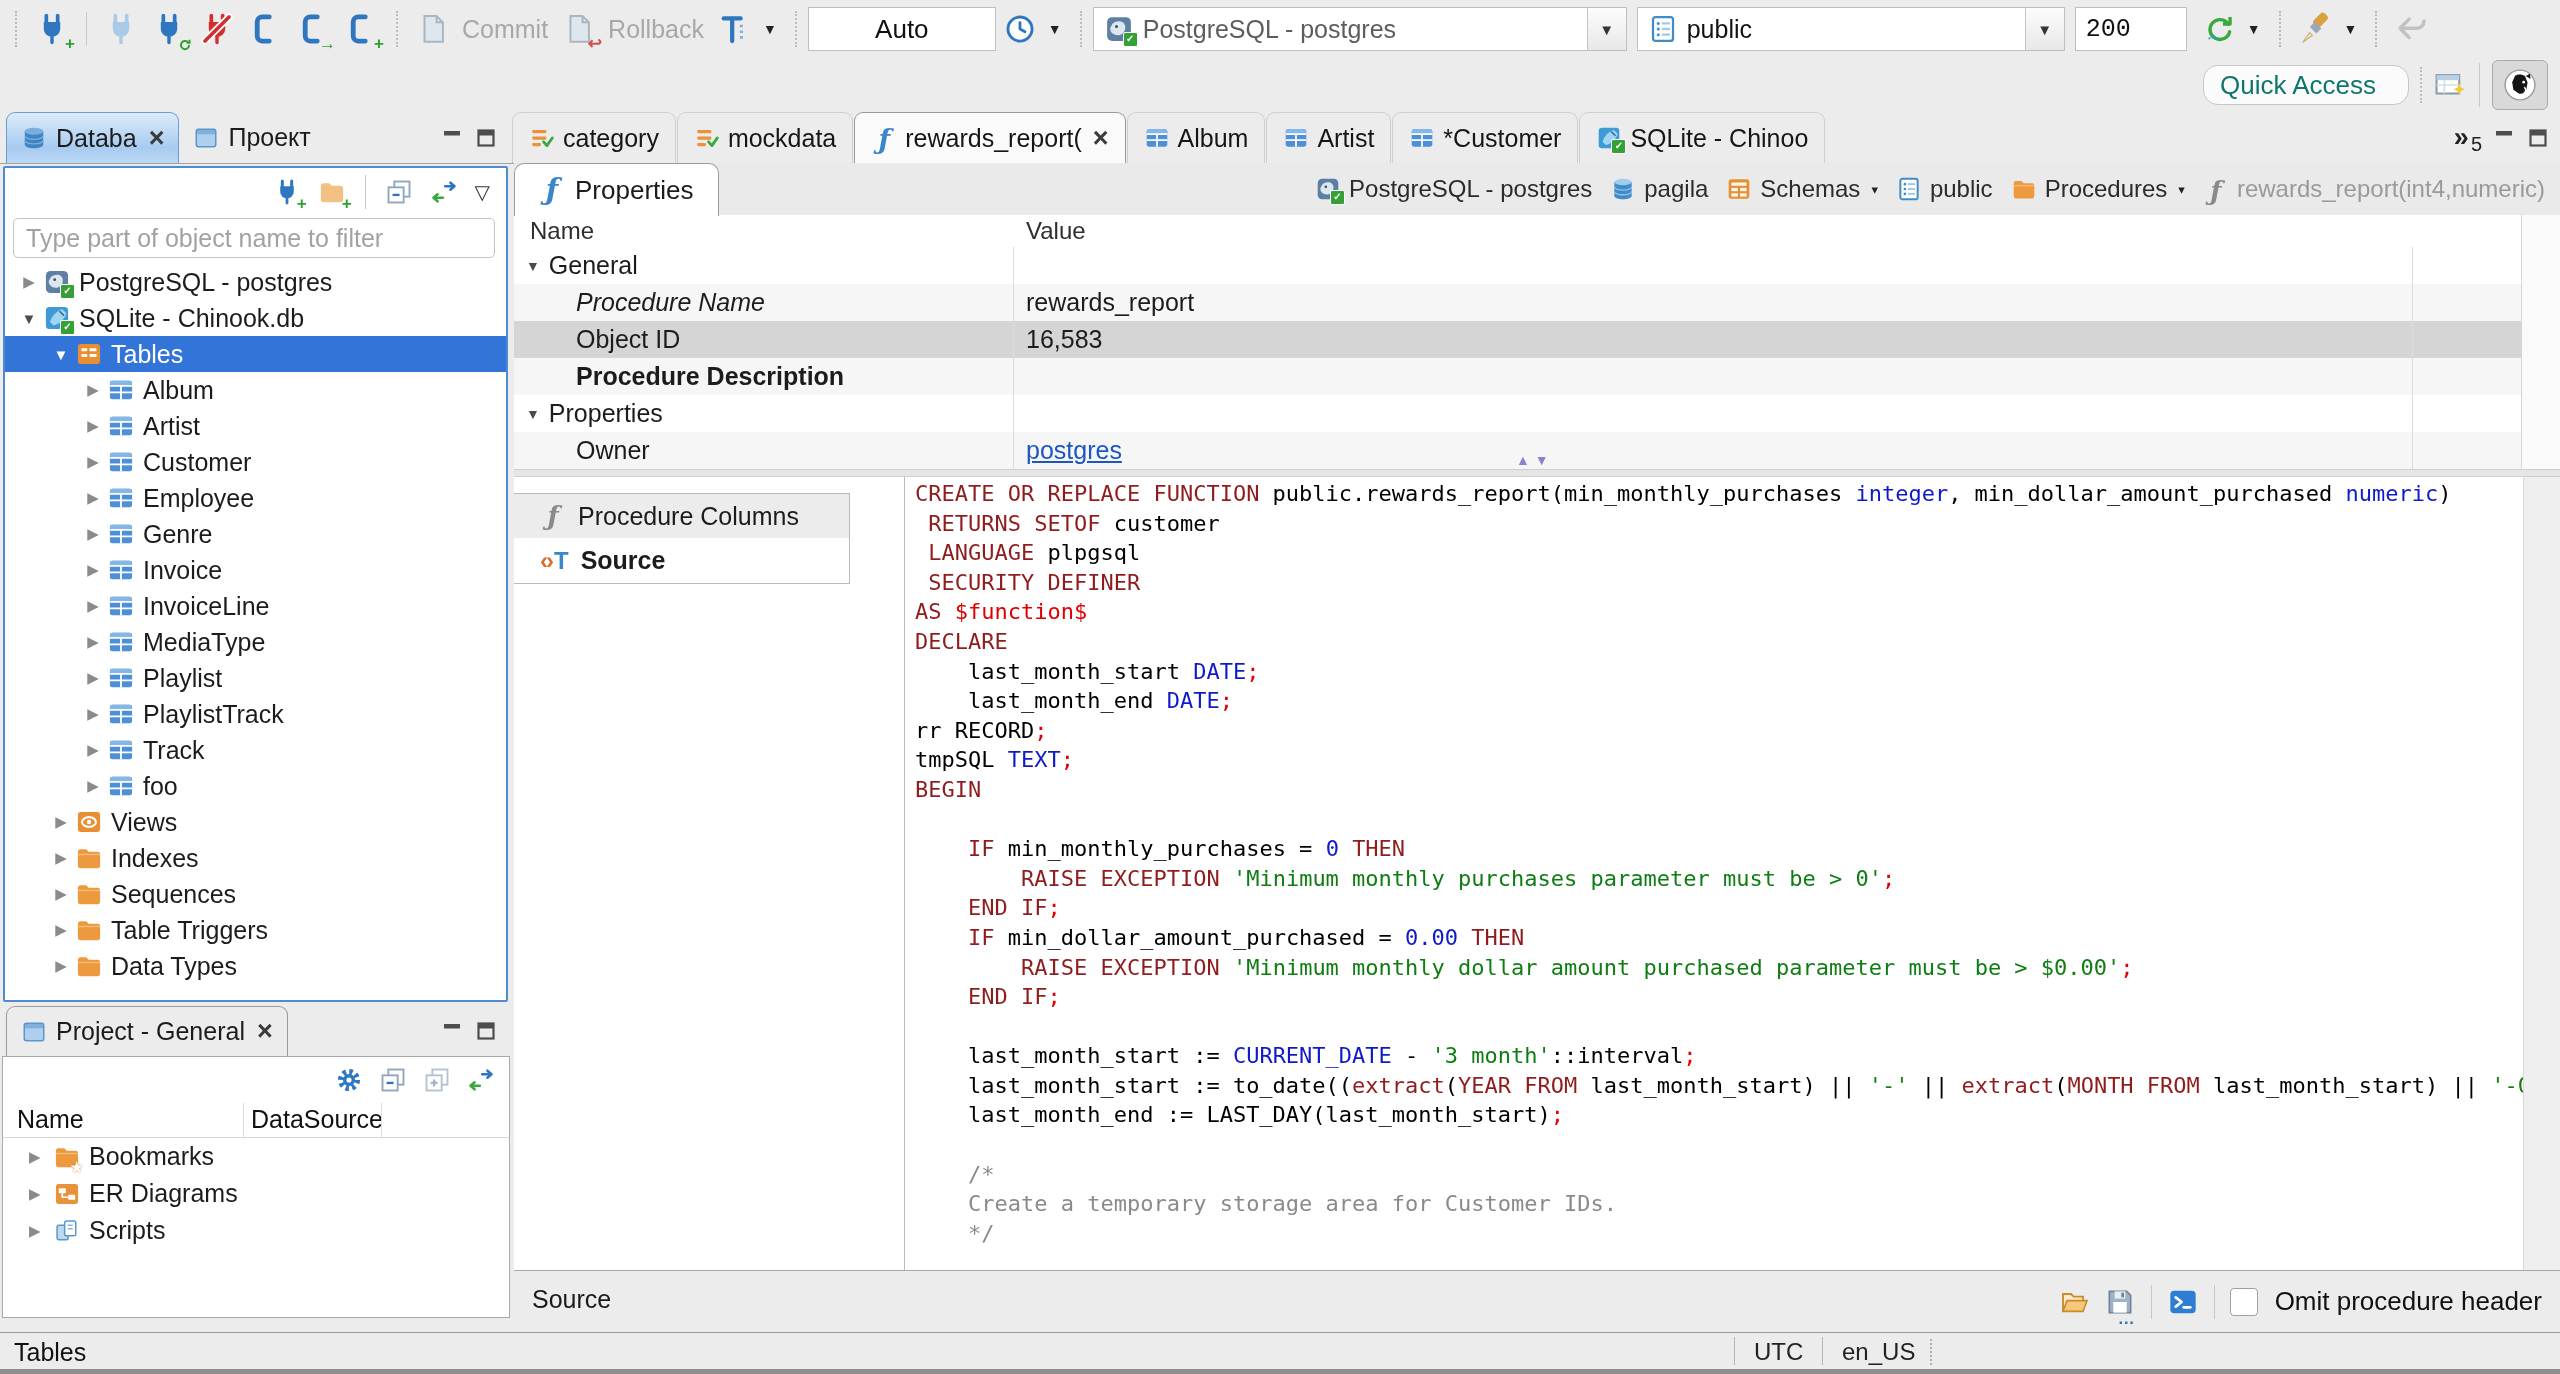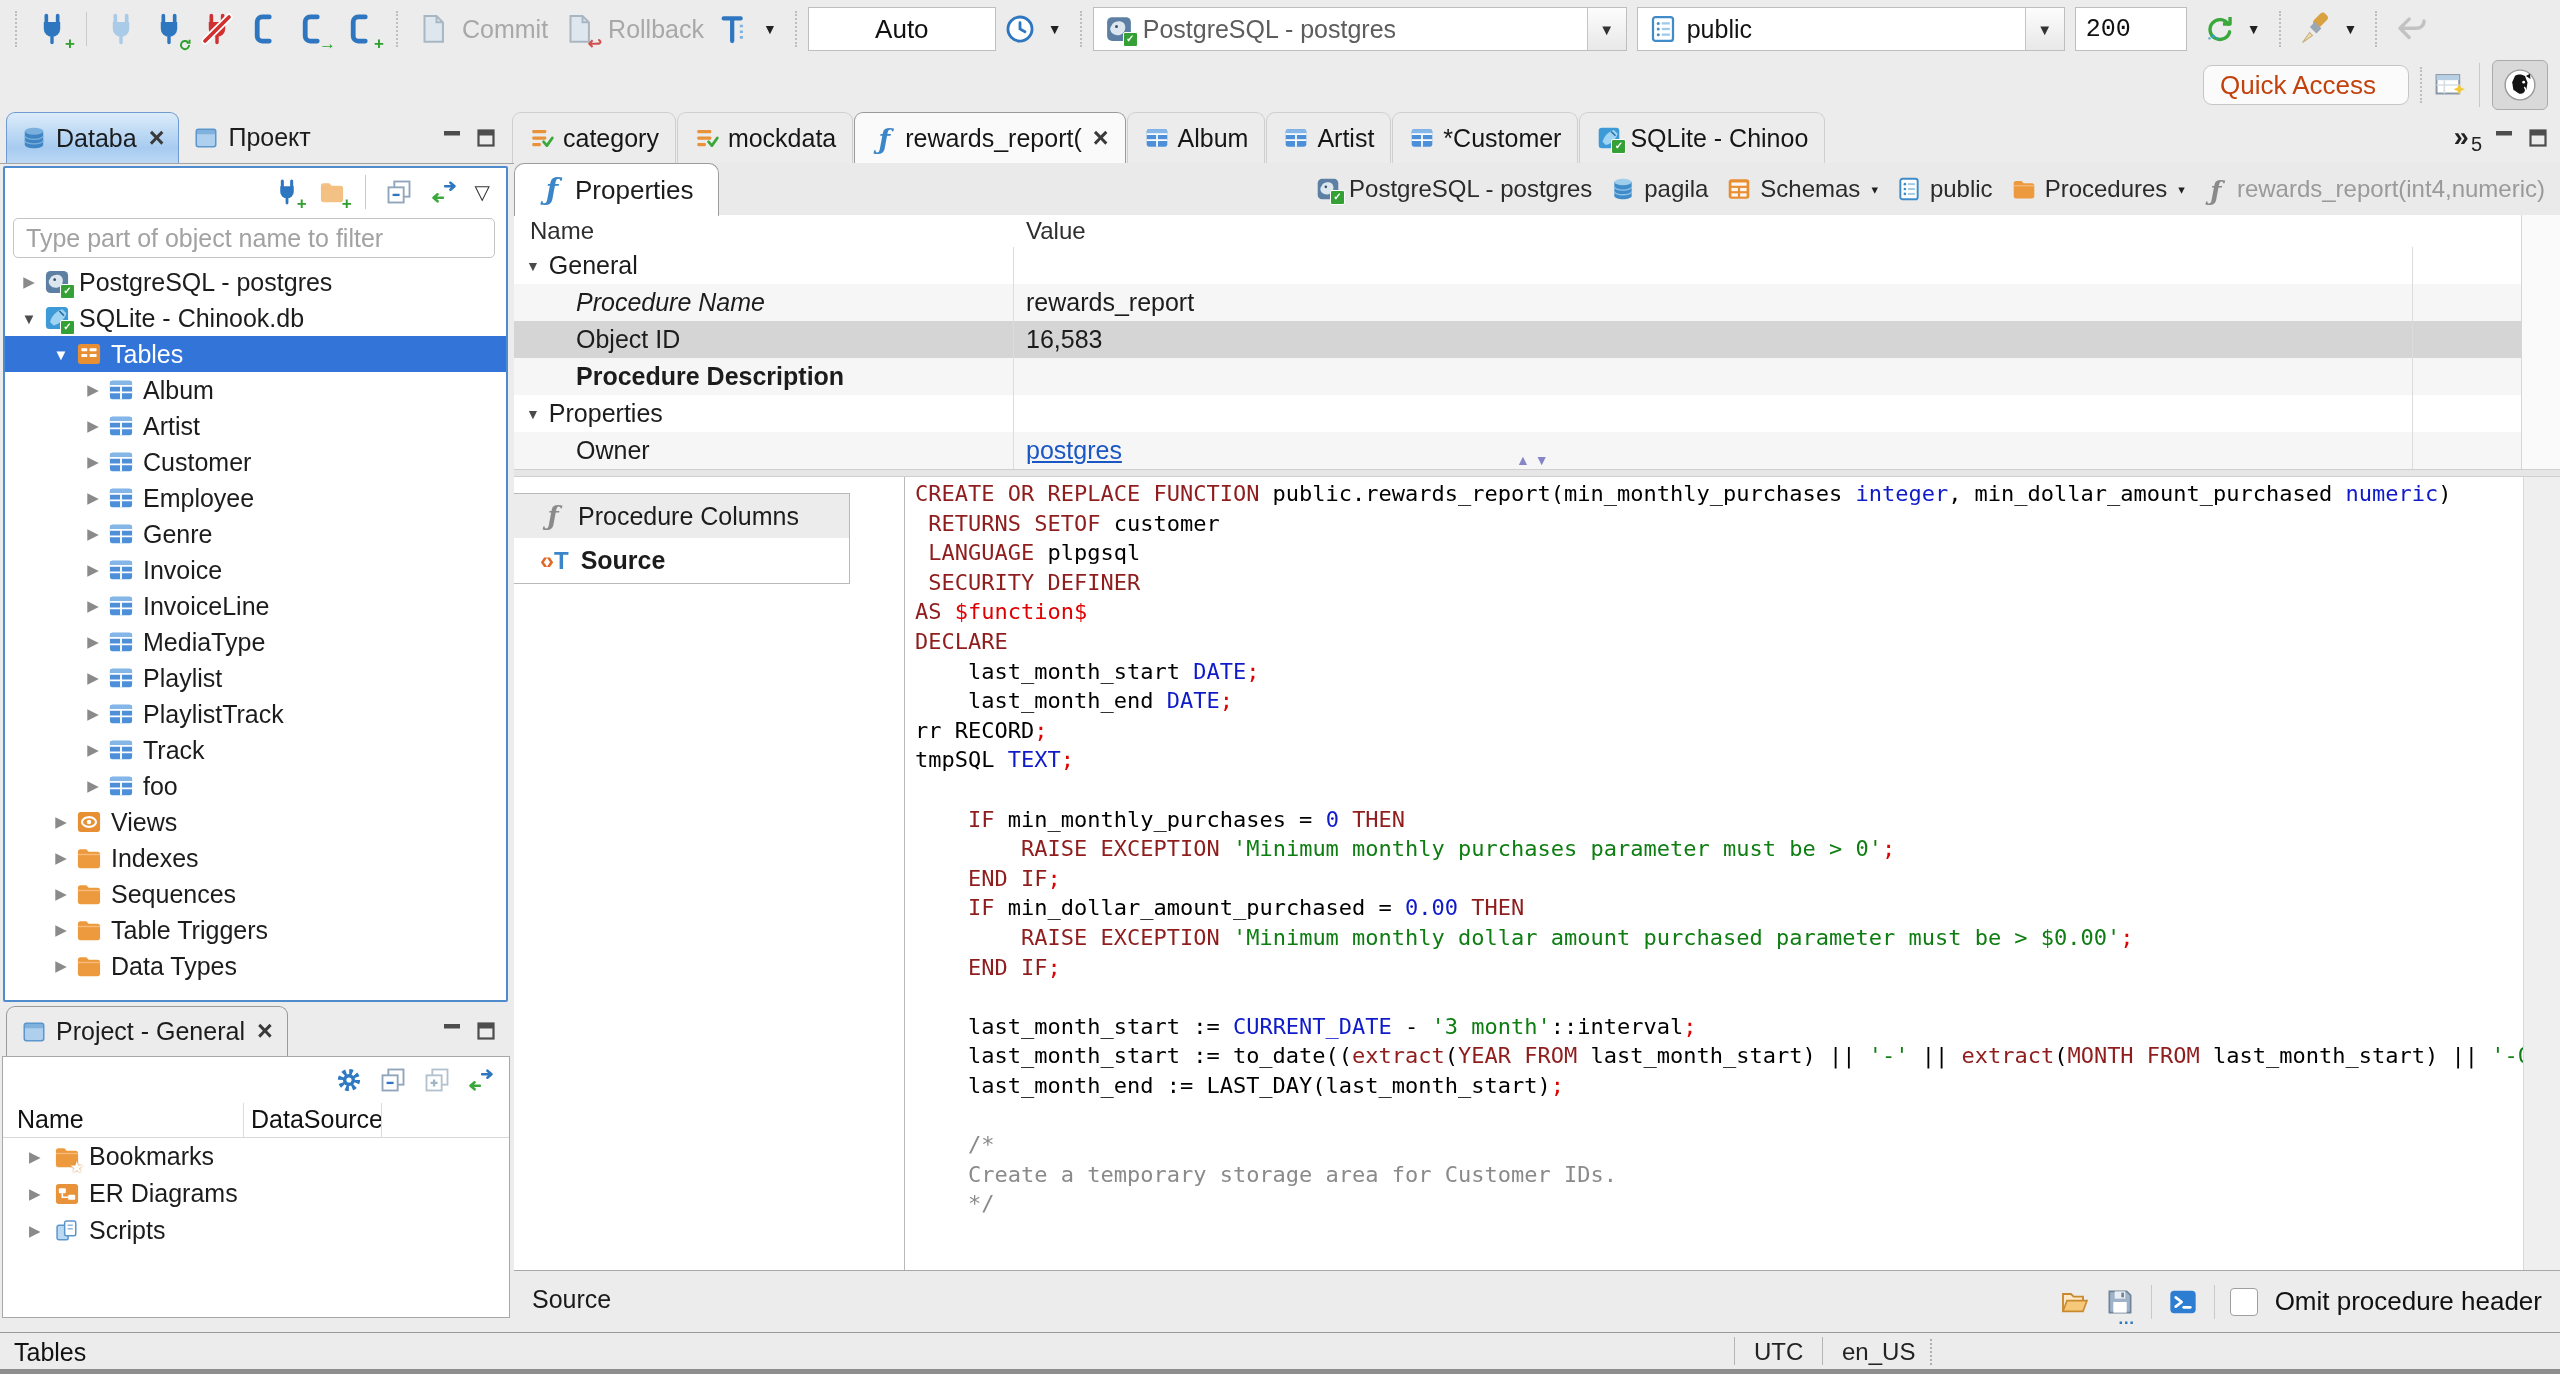--- a/index.html
+++ b/index.html
@@ -30,22 +30,22 @@
   .combo .cbody{display:flex;align-items:center;gap:9px;padding:0 10px;flex:1;min-width:0}
   .combo .ctext{font-size:25px;color:#5d5d5d;white-space:nowrap;overflow:hidden}
   .combo .cbtn{width:38px;height:100%;border-left:1px solid #c4c4c4;background:linear-gradient(#fdfdfd,#e8e8e8);
                display:flex;align-items:center;justify-content:center;font-size:15px;color:#333;flex:none}
   .autobox{width:188px;height:44px;background:#fff;border:1px solid #bfbfbf;display:flex;align-items:center;
            justify-content:center;font-size:26px;color:#111;flex:none;box-sizing:border-box}
   .numbox{width:112px;height:44px;background:#fff;border:1px solid #bfbfbf;font-size:25px;color:#111;
           padding:0 10px;box-sizing:border-box;font-family:Liberation Mono, monospace}
   
   .subtop{position:absolute;left:0;top:58px;width:2560px;height:54px;display:flex;align-items:center;justify-content:flex-end;padding-right:12px;box-sizing:border-box}
-  .qaccess{width:206px;height:40px;border:1px solid #c6c6c6;border-radius:9px;background:#fbfbfb;
-           display:flex;align-items:center;padding-left:16px;font-size:26px;color:#c2410c;box-sizing:border-box}
+  .qaccess{width:206px;height:40px;border:1px solid #c6c6c6;border-radius:15px;background:#fbfbfb;
+           display:flex;align-items:center;padding-left:16px;font-size:26px;color:#0f766e;box-sizing:border-box}
   .logobtn{width:54px;height:48px;background:#d9d9d9;border:1px solid #ababab;border-radius:6px;
            display:flex;align-items:center;justify-content:center}
   .vline2{width:1px;height:44px;background:#c9c9c9;margin:0 12px}
   
   .tabrow{position:absolute;left:0;top:112px;width:2560px;height:51px;display:flex;align-items:stretch;border-bottom:1px solid #a3a3a3;box-sizing:content-box}
   .lefttabs{width:512px;display:flex;align-items:stretch;flex:none;padding-left:6px;box-sizing:border-box}
   .vtab{display:flex;align-items:center;gap:9px;padding:0 14px;font-size:25px;border-radius:9px 9px 0 0;white-space:nowrap}
   .vtab.active{background:linear-gradient(#dcecfa,#a7cbf0 70%,#bcd8f4);border:1px solid #6f9bd1;border-bottom:none}
   .closex{font-size:27px;font-weight:700;color:#3a3a3a;margin-left:3px;line-height:1}
   .winbtns{display:flex;align-items:center;gap:10px;margin-left:auto;margin-right:14px}
@@ -983,20 +983,21 @@
           <div class="cl"><span class="c-kw">CREATE OR REPLACE FUNCTION</span><span class="c-pl"> public.rewards_report(min_monthly_purchases </span><span class="c-ty">integer</span><span class="c-pl">, min_dollar_amount_purchased </span><span class="c-ty">numeric</span><span class="c-pl">)</span></div>
           <div class="cl"><span class="c-pl"> </span><span class="c-kw">RETURNS SETOF</span><span class="c-pl"> customer</span></div>
           <div class="cl"><span class="c-pl"> </span><span class="c-kw">LANGUAGE</span><span class="c-pl"> plpgsql</span></div>
           <div class="cl"><span class="c-pl"> </span><span class="c-kw">SECURITY DEFINER</span></div>
           <div class="cl"><span class="c-kw">AS </span><span class="c-red">$function$</span></div>
           <div class="cl"><span class="c-kw">DECLARE</span></div>
           <div class="cl"><span class="c-pl">    last_month_start </span><span class="c-ty">DATE</span><span class="c-red">;</span></div>
           <div class="cl"><span class="c-pl">    last_month_end </span><span class="c-ty">DATE</span><span class="c-red">;</span></div>
           <div class="cl"><span class="c-pl">rr RECORD</span><span class="c-red">;</span></div>
           <div class="cl"><span class="c-pl">tmpSQL </span><span class="c-ty">TEXT</span><span class="c-red">;</span></div>
+          <div class="cl"><span class="c-kw">BEGIN</span></div>
           <div class="cl"> </div>
           <div class="cl"><span class="c-pl">    </span><span class="c-kw">IF</span><span class="c-pl"> min_monthly_purchases = </span><span class="c-num">0</span><span class="c-pl"> </span><span class="c-kw">THEN</span></div>
           <div class="cl"><span class="c-pl">        </span><span class="c-kw">RAISE EXCEPTION</span><span class="c-pl"> </span><span class="c-str">'Minimum monthly purchases parameter must be &gt; 0'</span><span class="c-red">;</span></div>
           <div class="cl"><span class="c-pl">    </span><span class="c-kw">END IF</span><span class="c-red">;</span></div>
           <div class="cl"><span class="c-pl">    </span><span class="c-kw">IF</span><span class="c-pl"> min_dollar_amount_purchased = </span><span class="c-num">0.00</span><span class="c-pl"> </span><span class="c-kw">THEN</span></div>
           <div class="cl"><span class="c-pl">        </span><span class="c-kw">RAISE EXCEPTION</span><span class="c-pl"> </span><span class="c-str">'Minimum monthly dollar amount purchased parameter must be &gt; $0.00'</span><span class="c-red">;</span></div>
           <div class="cl"><span class="c-pl">    </span><span class="c-kw">END IF</span><span class="c-red">;</span></div>
           <div class="cl"> </div>
           <div class="cl"><span class="c-pl">    last_month_start := </span><span class="c-ty">CURRENT_DATE</span><span class="c-pl"> - </span><span class="c-str">'3 month'</span><span class="c-pl">::interval</span><span class="c-red">;</span></div>
           <div class="cl"><span class="c-pl">    last_month_start := to_date((</span><span class="c-kw">extract</span><span class="c-pl">(</span><span class="c-kw">YEAR FROM</span><span class="c-pl"> last_month_start) || </span><span class="c-str">'-'</span><span class="c-pl"> || </span><span class="c-kw">extract</span><span class="c-pl">(</span><span class="c-kw">MONTH FROM</span><span class="c-pl"> last_month_start) || </span><span class="c-str">'-0</span></div>

